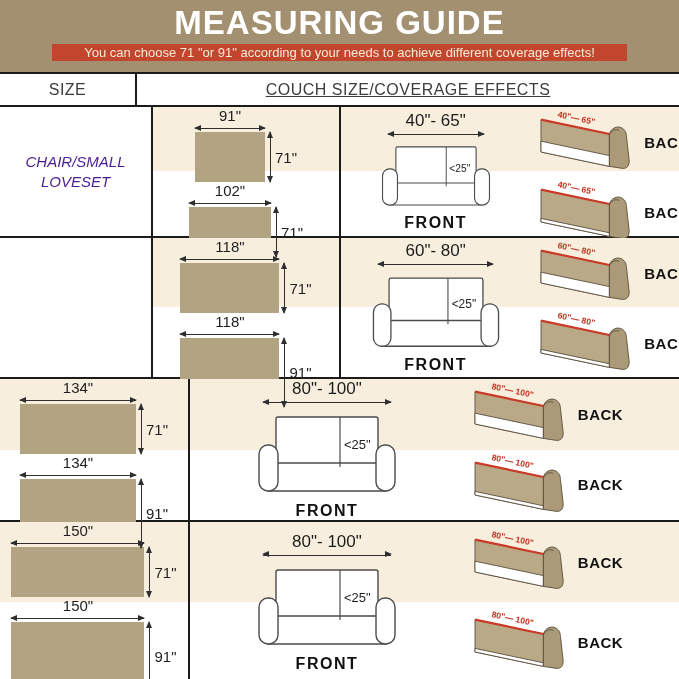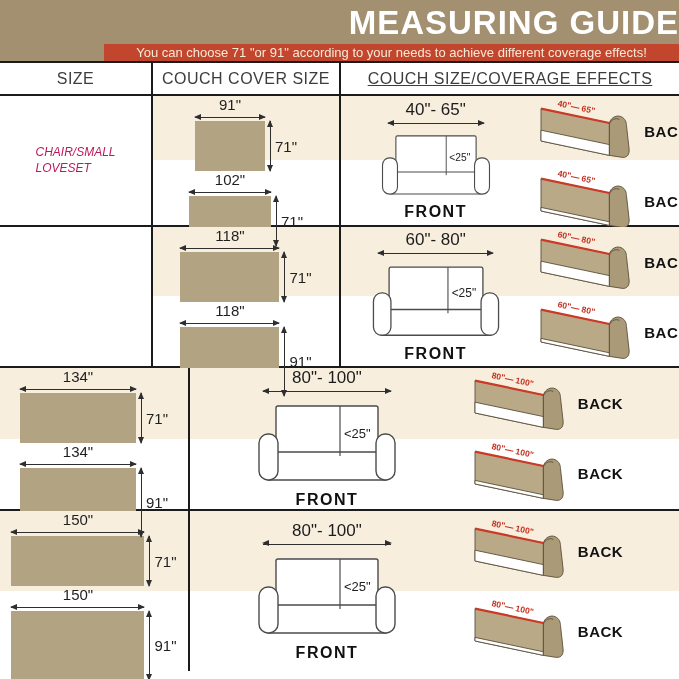--- a/index.html
+++ b/index.html
@@ -4,44 +4,44 @@
 <style>
   * { box-sizing: border-box; margin: 0; padding: 0; }
   html,body { width:679px; }
   body {
     font-family: "Liberation Sans", sans-serif;
     background:#fff; color:#222;
   }
   .page { width:679px; height:679px; overflow:hidden; background:#fff; }
 
   
-  .masthead { height:61px; background:var(--header-bg,#a29070);
-    display:flex; flex-direction:column; align-items:flex-end; }
+  .masthead { height:72px; background:var(--header-bg,#a29070);
+    display:flex; flex-direction:column; align-items:center; }
   .masthead h1 { height:44px; line-height:46px; font-size:33px; font-weight:bold;
     color:#fff; letter-spacing:1px; }
   .banner { width:575px; height:17px; line-height:17px; background:var(--banner-bg,#c2462e);
     color:var(--banner-text,#f5ead6); font-size:13px; text-align:center; }
 
   
   .gtable { width:679px; border-top:2px solid var(--line,#1b1b1b); }
   .thead { display:flex; height:33px; border-bottom:2px solid var(--line,#1b1b1b); }
   .th { display:flex; align-items:center; justify-content:center;
     font-size:16px; color:#3d3d3d; letter-spacing:.5px; }
-  .th.c1 { width:151px; } .th.c2 { width:188px; } .th.c3 { flex:1;text-decoration:underline; }
+  .th.c1 { width:135px; } .th.c2 { width:188px; } .th.c3 { flex:1;text-decoration:underline; }
   .th + .th { border-left:2px solid var(--line,#1b1b1b); }
 
   .trow { display:flex; border-bottom:2px solid var(--line,#1b1b1b); }
   .trow:last-child { border-bottom:none; }
   .r0 { height:131px; } .r1 { height:141px; } .r2 { height:143px; } .r3 { height:160px; }
 
   .cell + .cell { border-left:2px solid var(--line,#1b1b1b); }
   .size-cell { width:151px; display:flex; flex-direction:column;
     align-items:center; justify-content:center; background:#fff; }
-  .size-name, .size-note { font-style:italic; font-size:12px; line-height:1.32;
-    text-align:left; white-space:pre-line; color:#be185d; }
+  .size-name, .size-note { font-style:italic; font-size:15px; line-height:1.32;
+    text-align:center; white-space:pre-line; color:#4c1d95; }
 
   .striped { background:linear-gradient(var(--cream,#f7eede) 0 50%, #fff 50% 100%); }
   .cover-cell { width:188px; display:flex; flex-direction:column; }
   .half { flex:1; display:flex; align-items:center; justify-content:center; }
 
   
   .cover { display:flex; align-items:flex-end; gap:5px; }
   .cover-main { display:flex; flex-direction:column; align-items:center; }
   .wl, .hl { font-size:15px; color:#1f1f1f; }
   .rect { background:var(--cover-fill,#b2a383); }
@@ -91,21 +91,20 @@
 
   <header class="masthead">
     <h1>MEASURING GUIDE</h1>
     <div class="banner">You can choose 71 "or 91" according to your needs to achieve different coverage effects!</div>
   </header>
 
   <div class="gtable">
 
     <div class="thead">
       <div class="th c1">SIZE</div>
-      <div class="th c2">COUCH COVER SIZE</div>
       <div class="th c3">COUCH SIZE/COVERAGE EFFECTS</div>
     </div>
 
     <div class="trow r0">
       <div class="cell size-cell">
         <div class="size-name">CHAIR/SMALL
 LOVESET</div>
       </div>
       <div class="cell cover-cell striped">
         <div class="half">

